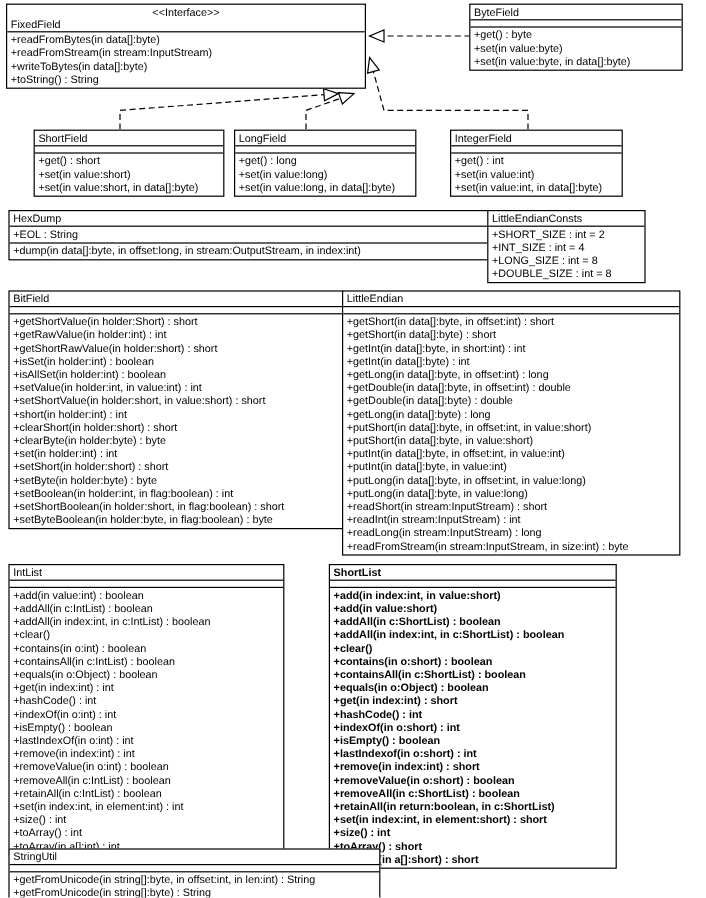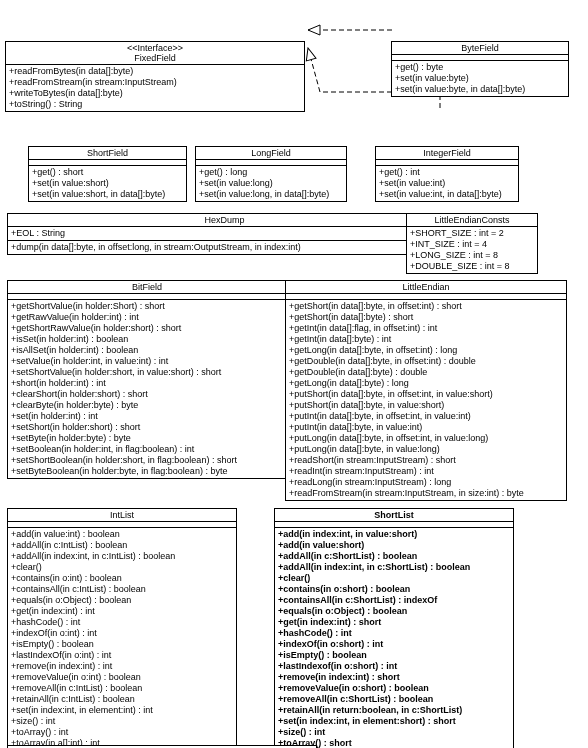--- a/index.html
+++ b/index.html
@@ -11,28 +11,27 @@
     background: #fff;
     color: #000;
     position: relative;
     overflow: hidden;
   }
   .cls {
     position: absolute;
     border: 1px solid #000;
     background: #fff;
     z-index: 10;
-    margin-top: 38px;
   }
   .sec {
     border-bottom: 1px solid #000;
     padding: 1px 3px;
   }
   .sec:last-child { border-bottom: none; }
-  .name { text-align: center; }
+  .name { text-align: left; }
   .stereo { text-align: center; font-style: normal; }
   .empty { height: 6px; }
   .method { white-space: pre; display: block; line-height: 11px; }
   svg.conn {
     position: absolute;
     top: 0; left: 0;
     width: 588px; height: 748px;
     z-index: 5;
   }
 </style>
@@ -150,21 +149,21 @@
       <span class="method">+setByteBoolean(in holder:byte, in flag:boolean) : byte</span>
     </div>
 </div>
 
 <div class="cls" style="left:285px; top:242px; width:282px;">
   <div class="sec name">LittleEndian</div>
   <div class="sec empty"></div>
   <div class="sec">
       <span class="method">+getShort(in data[]:byte, in offset:int) : short</span>
       <span class="method">+getShort(in data[]:byte) : short</span>
-      <span class="method">+getInt(in data[]:flag, in offset:int) : int</span>
+      <span class="method">+getInt(in data[]:byte, in short:int) : int</span>
       <span class="method">+getInt(in data[]:byte) : int</span>
       <span class="method">+getLong(in data[]:byte, in offset:int) : long</span>
       <span class="method">+getDouble(in data[]:byte, in offset:int) : double</span>
       <span class="method">+getDouble(in data[]:byte) : double</span>
       <span class="method">+getLong(in data[]:byte) : long</span>
       <span class="method">+putShort(in data[]:byte, in offset:int, in value:short)</span>
       <span class="method">+putShort(in data[]:byte, in value:short)</span>
       <span class="method">+putInt(in data[]:byte, in offset:int, in value:int)</span>
       <span class="method">+putInt(in data[]:byte, in value:int)</span>
       <span class="method">+putLong(in data[]:byte, in offset:int, in value:long)</span>
@@ -206,21 +205,21 @@
 <div class="cls" style="left:274px; top:470px; width:240px;font-weight:bold;">
   <div class="sec name">ShortList</div>
   <div class="sec empty"></div>
   <div class="sec">
       <span class="method">+add(in index:int, in value:short)</span>
       <span class="method">+add(in value:short)</span>
       <span class="method">+addAll(in c:ShortList) : boolean</span>
       <span class="method">+addAll(in index:int, in c:ShortList) : boolean</span>
       <span class="method">+clear()</span>
       <span class="method">+contains(in o:short) : boolean</span>
-      <span class="method">+containsAll(in c:ShortList) : indexOf</span>
+      <span class="method">+containsAll(in c:ShortList) : boolean</span>
       <span class="method">+equals(in o:Object) : boolean</span>
       <span class="method">+get(in index:int) : short</span>
       <span class="method">+hashCode() : int</span>
       <span class="method">+indexOf(in o:short) : int</span>
       <span class="method">+isEmpty() : boolean</span>
       <span class="method">+lastIndexof(in o:short) : int</span>
       <span class="method">+remove(in index:int) : short</span>
       <span class="method">+removeValue(in o:short) : boolean</span>
       <span class="method">+removeAll(in c:ShortList) : boolean</span>
       <span class="method">+retainAll(in return:boolean, in c:ShortList)</span>

